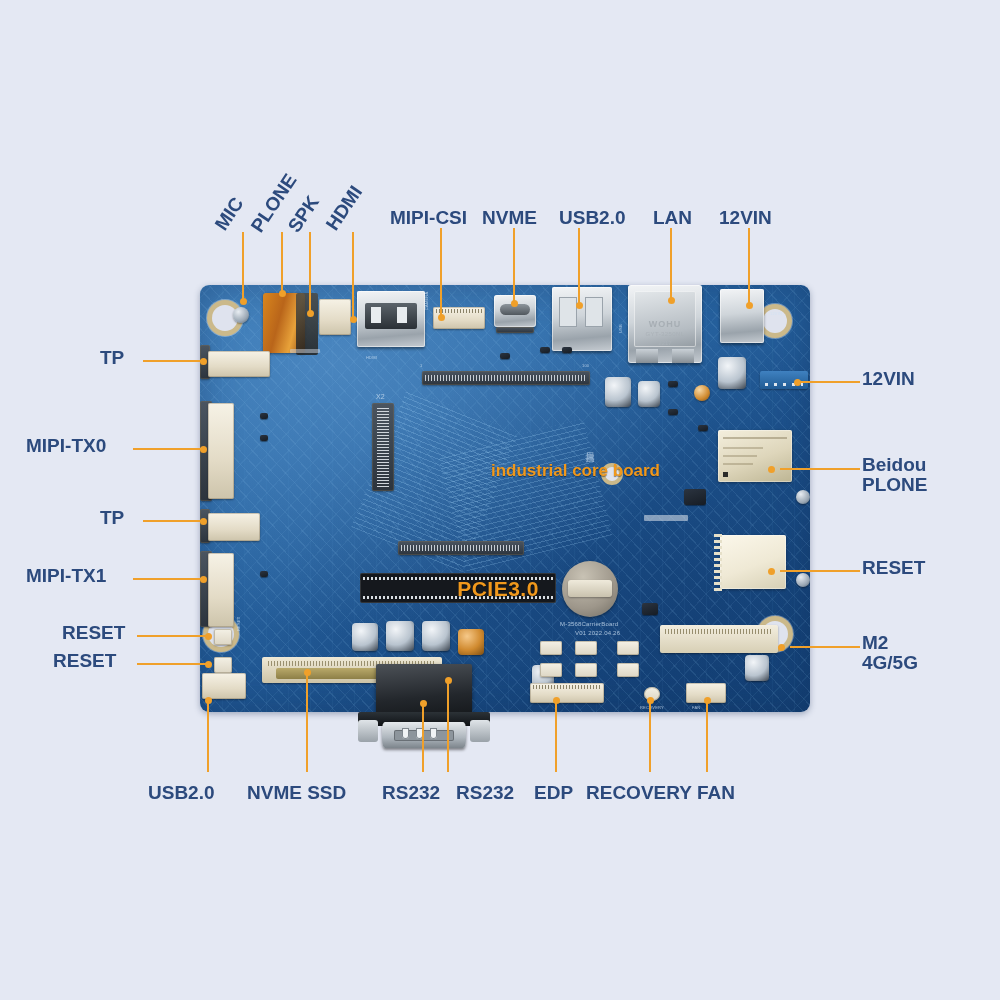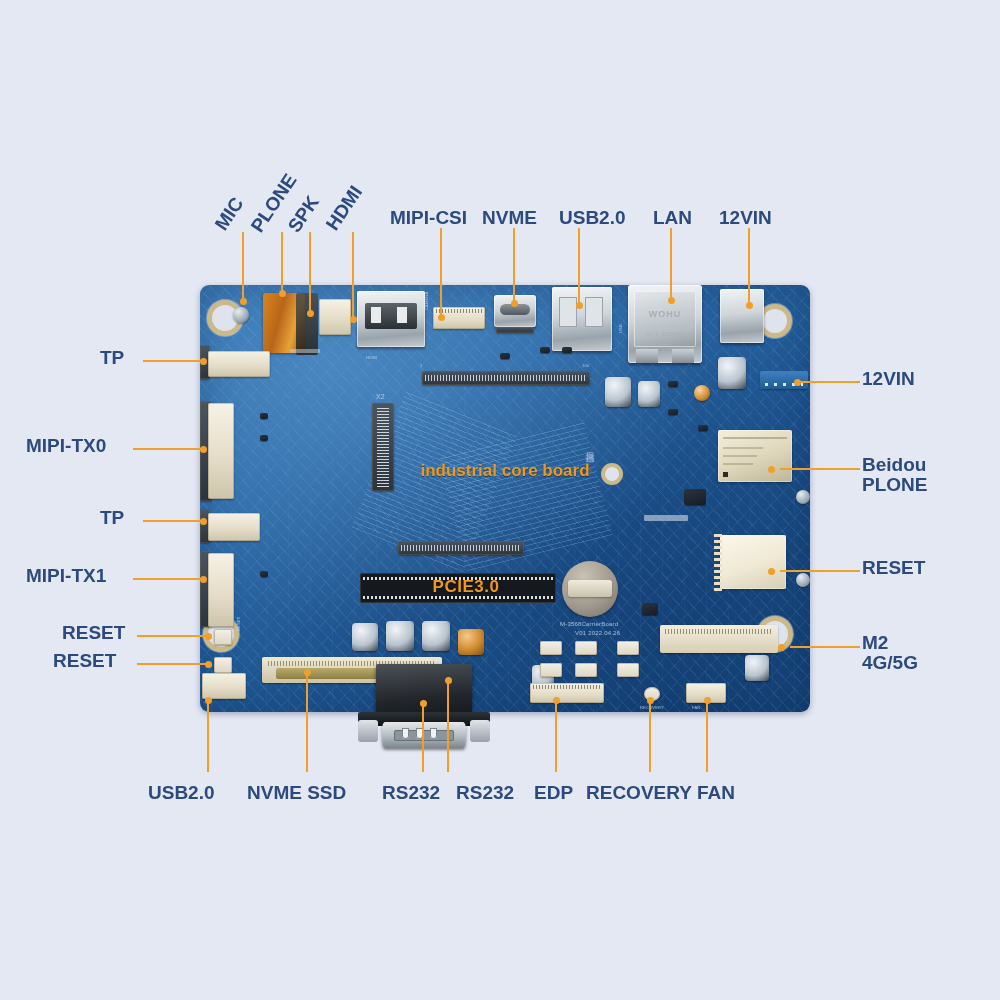--- a/index.html
+++ b/index.html
@@ -161,21 +161,21 @@
 
     <div class="metal" style="left:352px;top:2px;width:60px;height:64px;">
       <div style="position:absolute;left:7px;top:10px;width:18px;height:30px;background:#dfe4e8;box-shadow:inset 0 0 0 1px #9aa3ab;"></div>
       <div style="position:absolute;left:33px;top:10px;width:18px;height:30px;background:#dfe4e8;box-shadow:inset 0 0 0 1px #9aa3ab;"></div>
     </div>
     <div class="silk" style="left:418px;top:48px;transform:rotate(-90deg);transform-origin:left top;">USB</div>
 
     <div class="metal" style="left:428px;top:0px;width:74px;height:78px;border-radius:3px;">
       <div style="position:absolute;left:6px;top:6px;right:6px;bottom:16px;border-radius:2px;background:linear-gradient(170deg,#e3e7ea,#b6bdc3 70%,#949ca3);
                   box-shadow:inset 0 0 0 1px rgba(255,255,255,.5);"></div>
-      <div style="position:absolute;left:0;right:0;top:24px;text-align:center;color:#a7aeb4;font-size:9px;font-weight:bold;letter-spacing:1px;">WOHU</div>
+      <div style="position:absolute;left:0;right:0;top:34px;text-align:center;color:#a7aeb4;font-size:9px;font-weight:bold;letter-spacing:1px;">WOHU</div>
       <div style="position:absolute;left:0;right:0;top:46px;text-align:center;color:#aab1b7;font-size:6px;letter-spacing:.4px;">GYT-3250NL</div>
       <div style="position:absolute;left:0;right:0;top:55px;text-align:center;color:#aab1b7;font-size:6px;">2217</div>
       <div style="position:absolute;left:8px;bottom:0;width:22px;height:14px;background:linear-gradient(180deg,#c9d0d6,#868e95);"></div>
       <div style="position:absolute;left:44px;bottom:0;width:22px;height:14px;background:linear-gradient(180deg,#c9d0d6,#868e95);"></div>
     </div>
 
     <div class="metal" style="left:520px;top:4px;width:44px;height:54px;"></div>
     <div class="silk" style="left:570px;top:26px;">12VIN</div>
 
     <div class="fpc dark" style="left:0px;top:60px;width:10px;height:34px;"></div>
@@ -200,28 +200,28 @@
 
     <div class="fpc dark" style="left:172px;top:118px;width:22px;height:88px;">
       <div style="position:absolute;left:5px;top:4px;width:12px;bottom:4px;background-image:repeating-linear-gradient(0deg,#cfd5db 0 1px,rgba(0,0,0,0) 1px 3px);"></div>
     </div>
     <div class="silk" style="left:176px;top:108px;font-size:7px;">X2</div>
 
     <div class="fpc dark" style="left:198px;top:256px;width:126px;height:14px;">
       <div style="position:absolute;left:3px;top:4px;right:3px;height:6px;background-image:repeating-linear-gradient(90deg,#c9cfd6 0 1px,rgba(0,0,0,0) 1px 3px);"></div>
     </div>
 
-    <div class="boardtext" style="left:150px;top:176px;width:310px;font-size:17px;">industrial core board</div>
+    <div class="boardtext" style="left:150px;top:176px;width:310px;font-size:17px;text-align:right;">industrial core board</div>
     <div class="silk" style="left:383px;top:160px;font-size:9px;writing-mode:vertical-rl;opacity:.55;">贝启科技</div>
 
     <div class="slot" style="left:160px;top:288px;width:196px;height:30px;">
       <div class="pins" style="top:4px;"></div>
       <div class="pins" style="bottom:4px;"></div>
     </div>
-    <div class="boardtext" style="left:160px;top:292px;width:212px;font-size:17px;letter-spacing:.5px;">PCIE3.0</div>
+    <div class="boardtext" style="left:160px;top:292px;width:212px;font-size:21px;letter-spacing:.5px;padding-left:32px;">PCIE3.0</div>
 
     <div style="position:absolute;left:62px;top:372px;width:180px;height:26px;border-radius:2px;
          background:linear-gradient(180deg,#efe9d6,#cdc4a7);box-shadow:0 1px 2px rgba(0,0,0,.4);">
       <div style="position:absolute;left:6px;top:4px;right:6px;height:5px;background-image:repeating-linear-gradient(90deg,#9a906f 0 1px,rgba(0,0,0,0) 1px 3px);"></div>
       <div style="position:absolute;left:14px;top:11px;right:14px;bottom:4px;border-radius:2px;background:linear-gradient(180deg,#b9a96a,#8d7f47);"></div>
     </div>
 
     <div class="ecap" style="left:152px;top:338px;width:26px;height:28px;"></div>
     <div class="ecap" style="left:186px;top:336px;width:28px;height:30px;"></div>
     <div class="ecap" style="left:222px;top:336px;width:28px;height:30px;"></div>

